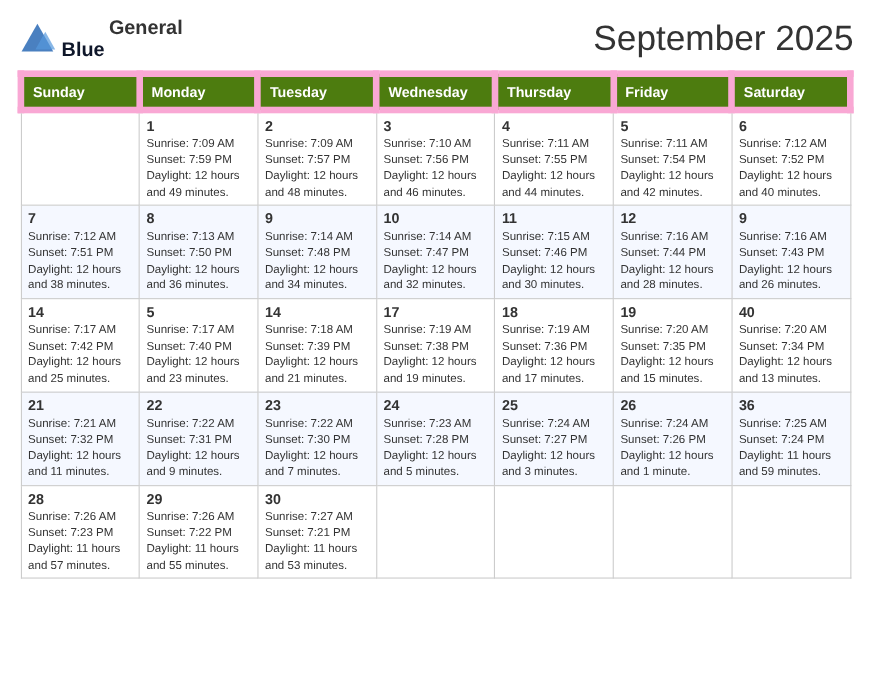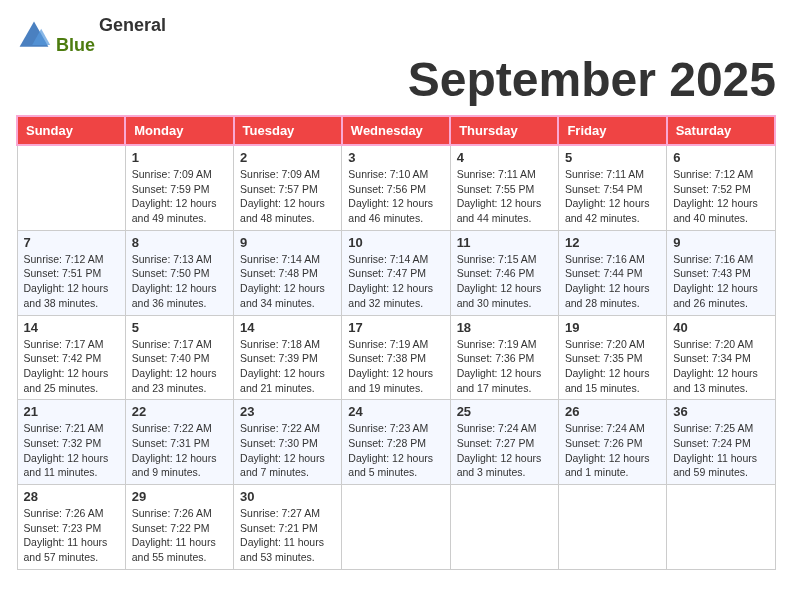--- a/index.html
+++ b/index.html
@@ -28,52 +28,51 @@
     }
     .logo-general {
       font-size: 18px;
       font-weight: bold;
       color: #333;
       margin-left: 43px;
     }
     .logo-blue {
       font-size: 18px;
       font-weight: bold;
-      color: #4d7c0f;
+      color: #0f172a;
     }
     .logo-icon {
       width: 36px;
       height: 36px;
     }
     .title-block {
       text-align: right;
     }
     .month-title {
-      font-size: 48px;
-      font-weight: bold;
-      color: #333;
-      margin-top: 36px;
+      font-size: 32px;
+      font-weight: normal;
+      color: #333;
     }
     .location-title {
       font-size: 16px;
       color: #555;
     }
     table {
       width: 100%;
       border-collapse: collapse;
       table-layout: fixed;
     }
     th {
-      background-color: #ef4444;
+      background-color: #4d7c0f;
       color: #fff;
       text-align: left;
       padding: 6px 8px;
       font-size: 13px;
       font-weight: bold;
-      border: 2px solid #f9a8d4;
+      border: 6px solid #f9a8d4;
     }
     td {
       border: 1px solid #ccc;
       vertical-align: top;
       padding: 4px 6px;
       font-size: 11px;
       color: #333;
       height: 80px;
     }
     .day-num {

